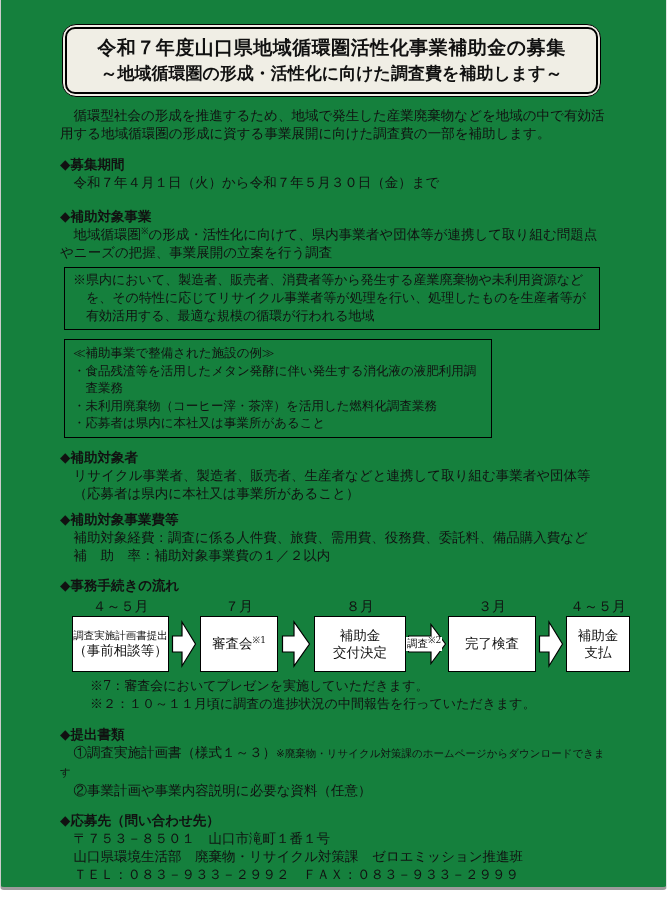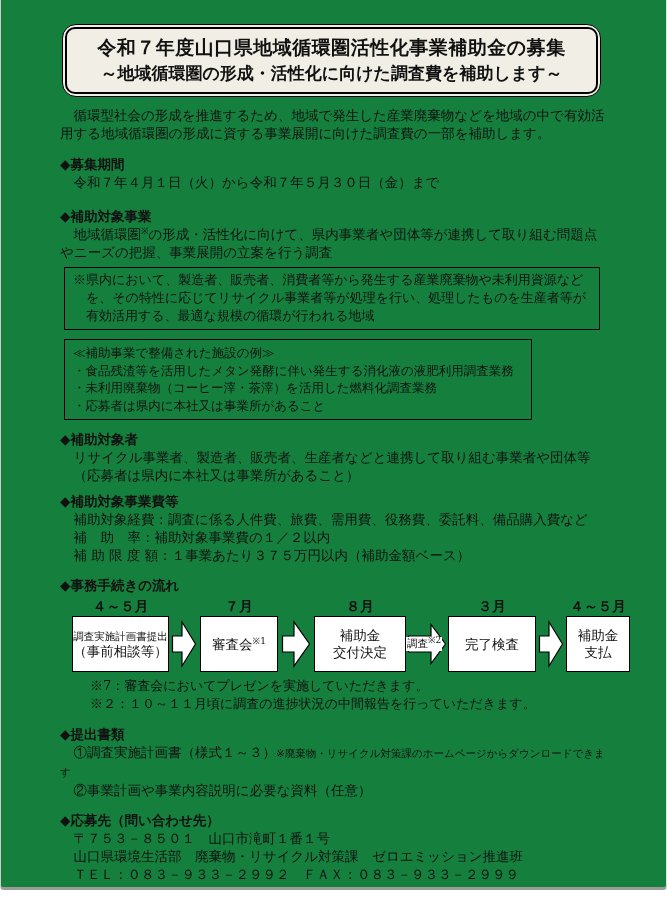--- a/index.html
+++ b/index.html
@@ -50,29 +50,29 @@
 
   sup.small{font-size:9px;vertical-align:super;line-height:0;}
 
   .note-box{
     border:1px solid #000;margin-top:6px;margin-left:4px;width:536px;
     box-sizing:border-box;padding:3px 8px 4px 8px;
     font-size:13px;line-height:18px;
   }
   .hanging{padding-left:1em;text-indent:-1em;}
   .example-box{
-    border:1px solid #000;margin-top:9px;margin-left:4px;width:468px;
+    border:1px solid #000;margin-top:9px;margin-left:4px;width:428px;
     box-sizing:border-box;padding:4px 8px 5px 8px;
     font-size:12.5px;line-height:17.5px;
   }
 
   
   .flow{display:flex;align-items:flex-start;margin-top:2px;margin-left:12px;}
   .flow-step{display:flex;flex-direction:column;align-items:center;}
-  .flow-month{font-size:14px;line-height:20px;height:20px;white-space:nowrap;font-weight:bold;}
+  .flow-month{font-size:14px;line-height:20px;height:20px;white-space:nowrap;}
   .flow-box{
     border:1.3px solid #000;background:#fff;height:56px;box-sizing:border-box;
     display:flex;flex-direction:column;justify-content:center;align-items:center;
     padding:18px 4px;
   }
   .flow-box .l{font-size:13.5px;line-height:17px;white-space:nowrap;}
   .flow-box .l-small{font-size:10.5px;line-height:14px;white-space:nowrap;}
   .arrow-wrap{margin-top:20px;height:56px;display:flex;align-items:center;position:relative;}
   .arrow-label{
     position:absolute;left:-1px;top:50%;transform:translateY(-50%);
@@ -118,21 +118,20 @@
       <div class="hanging">・応募者は県内に本社又は事業所があること</div>
     </div>
 
     <div class="sec-heading mt10">◆補助対象者</div>
     <p class="body-text indent">リサイクル事業者、製造者、販売者、生産者などと連携して取り組む事業者や団体等</p>
     <p class="body-text indent">（応募者は県内に本社又は事業所があること）</p>
 
     <div class="sec-heading mt8">◆補助対象事業費等</div>
     <p class="body-text indent">補助対象経費：調査に係る人件費、旅費、需用費、役務費、委託料、備品購入費など</p>
     <p class="body-text indent">補　助　率：補助対象事業費の１／２以内</p>
-    <p class="body-text indent">補 助 限 度 額：１事業あたり３７５万円以内（補助金額ベース）</p>
 
     <div class="sec-heading mt12">◆事務手続きの流れ</div>
 
     <div class="flow">
 
       <div class="flow-step">
         <div class="flow-month">４～５月</div>
         <div class="flow-box" style="width:97px;">
           <div class="l-small">調査実施計画書提出</div>
           <div class="l">（事前相談等）</div>

